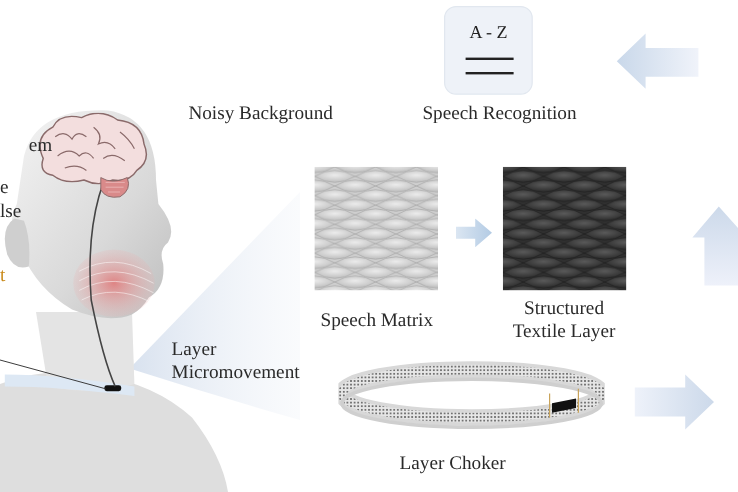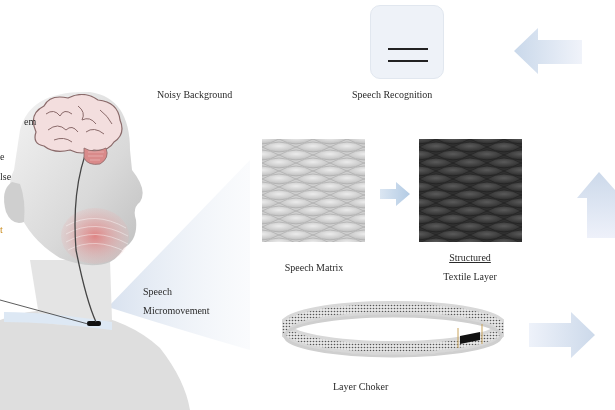--- a/index.html
+++ b/index.html
@@ -1,19 +1,19 @@
 <!DOCTYPE html>
 <html><head>
   <meta charset="utf-8">
   <style>
     html, body { margin: 0; padding: 0; background: #ffffff; }
     body { width: 615px; height: 410px; position: relative; overflow: hidden;
            font-family: "Liberation Serif", "DejaVu Serif", serif; color: #222; }
     .abs { position: absolute; }
-    .label { position: absolute; font-size: 10px; line-height: 18px; color: #2a2a2a; white-space: nowrap; }
+    .label { position: absolute; font-size: 16px; line-height: 18px; color: #2a2a2a; white-space: nowrap; }
     .label.center { text-align: center; }
     .label.orange { color: #c98a1a; }
 
     
     #waveform { left: 0; top: 0; width: 330px; height: 80px; }
 
     
     #sr-box { left: 370px; top: 5px; width: 72px; height: 72px; border-radius: 10px;
               background: #eef2f8; border: 1px solid #e1e7ef; }
     #sr-az { position: absolute; left: 0; right: 0; top: 14px; text-align: center; font-size: 15px; color: #222; }
@@ -154,20 +154,21 @@
     <line x1="313" y1="36" x2="313" y2="44"></line>
       <line x1="316" y1="35" x2="316" y2="45"></line>
     <line x1="319" y1="37" x2="319" y2="43"></line>
       <line x1="322" y1="38" x2="322" y2="42"></line>
   </g>
 </svg>
 
 <div class="label" style="left:157px; top:86px;">Noisy Background</div>
 
 <div id="sr-box" class="abs">
+  <div id="sr-az">A - Z</div>
   <div class="sr-line" style="top:42px;"></div>
   <div class="sr-line" style="top:54px;"></div>
 </div>
 <div class="label" style="left:352px; top:86px;text-align:right;">Speech Recognition</div>
 
 <svg class="arrow" style="left:512px; top:26px;" width="72" height="50" viewBox="0 0 72 50">
   <defs>
     <linearGradient id="arrL" x1="0" y1="0" x2="1" y2="0">
       <stop offset="0" stop-color="#c9d8ea"></stop>
       <stop offset="1" stop-color="#f0f3fa"></stop>
@@ -235,21 +236,21 @@
       <rect width="34" height="16" fill="#303030"></rect>
       <path d="M0,8 Q17,-2 34,8 Q17,18 0,8 Z" fill="url(#scaleDark)" stroke="#1e1e1e" stroke-width="0.6"></path>
       <path d="M-17,0 Q0,-10 17,0 Q0,10 -17,0 Z" fill="url(#scaleDark)" stroke="#1e1e1e" stroke-width="0.6"></path>
       <path d="M17,0 Q34,-10 51,0 Q34,10 17,0 Z" fill="url(#scaleDark)" stroke="#1e1e1e" stroke-width="0.6"></path>
       <path d="M-17,16 Q0,6 17,16 Q0,26 -17,16 Z" fill="url(#scaleDark)" stroke="#1e1e1e" stroke-width="0.6"></path>
       <path d="M17,16 Q34,6 51,16 Q34,26 17,16 Z" fill="url(#scaleDark)" stroke="#1e1e1e" stroke-width="0.6"></path>
     </pattern>
   </defs>
   <rect width="103" height="103" fill="url(#weaveDark)"></rect>
 </svg>
-<div class="label center" style="left:405px; top:249px; width:130px;text-decoration:underline;">Structured</div>
+<div class="label center" style="left:405px; top:249px; width:130px;">Structured</div>
 <div class="label center" style="left:405px; top:268px; width:130px;">Textile Layer</div>
 
 <svg class="abs" style="left:0; top:90px;" width="200" height="320" viewBox="0 0 200 320">
   <defs>
     <linearGradient id="skin" x1="0" y1="0" x2="1" y2="1">
       <stop offset="0" stop-color="#f4f4f4"></stop>
       <stop offset="0.6" stop-color="#d9d9d9"></stop>
       <stop offset="1" stop-color="#bdbdbd"></stop>
     </linearGradient>
     <radialGradient id="muscle" cx="0.5" cy="0.5" r="0.5">
@@ -295,21 +296,21 @@
   </g>
   <path d="M56,54 Q66,60 78,54 Q82,64 72,70 Q60,72 56,64 Z" fill="#d98a8a" stroke="#8a6a6a" stroke-width="0.8"></path>
   <path d="M60,58 L76,58 M60,62 L75,62 M62,66 L72,66" stroke="#f0c0c0" stroke-width="0.6"></path>
 </svg>
 
 <div class="label" style="left:0; top:113px;margin-left:24px;">em</div>
 <div class="label" style="left:0; top:148px;">e</div>
 <div class="label" style="left:0; top:168px;">lse</div>
 <div class="label orange" style="left:0; top:221px;">t</div>
 
-<div class="label" style="left:143px; top:283px;">Speech</div>
+<div class="label" style="left:143px; top:283px;">Layer</div>
 <div class="label" style="left:143px; top:302px;">Micromovement</div>
 
 <svg class="abs" style="left:282px; top:298px;" width="222" height="70" viewBox="0 0 222 70">
   <defs>
     <pattern id="dots" width="3" height="3" patternUnits="userSpaceOnUse">
       <rect width="3" height="3" fill="#e6e6e6"></rect>
       <circle cx="1.5" cy="1.5" r="0.8" fill="#555"></circle>
     </pattern>
   </defs>
   <ellipse cx="111" cy="30" rx="108" ry="20" fill="none" stroke="#d8d8d8" stroke-width="14"></ellipse>

